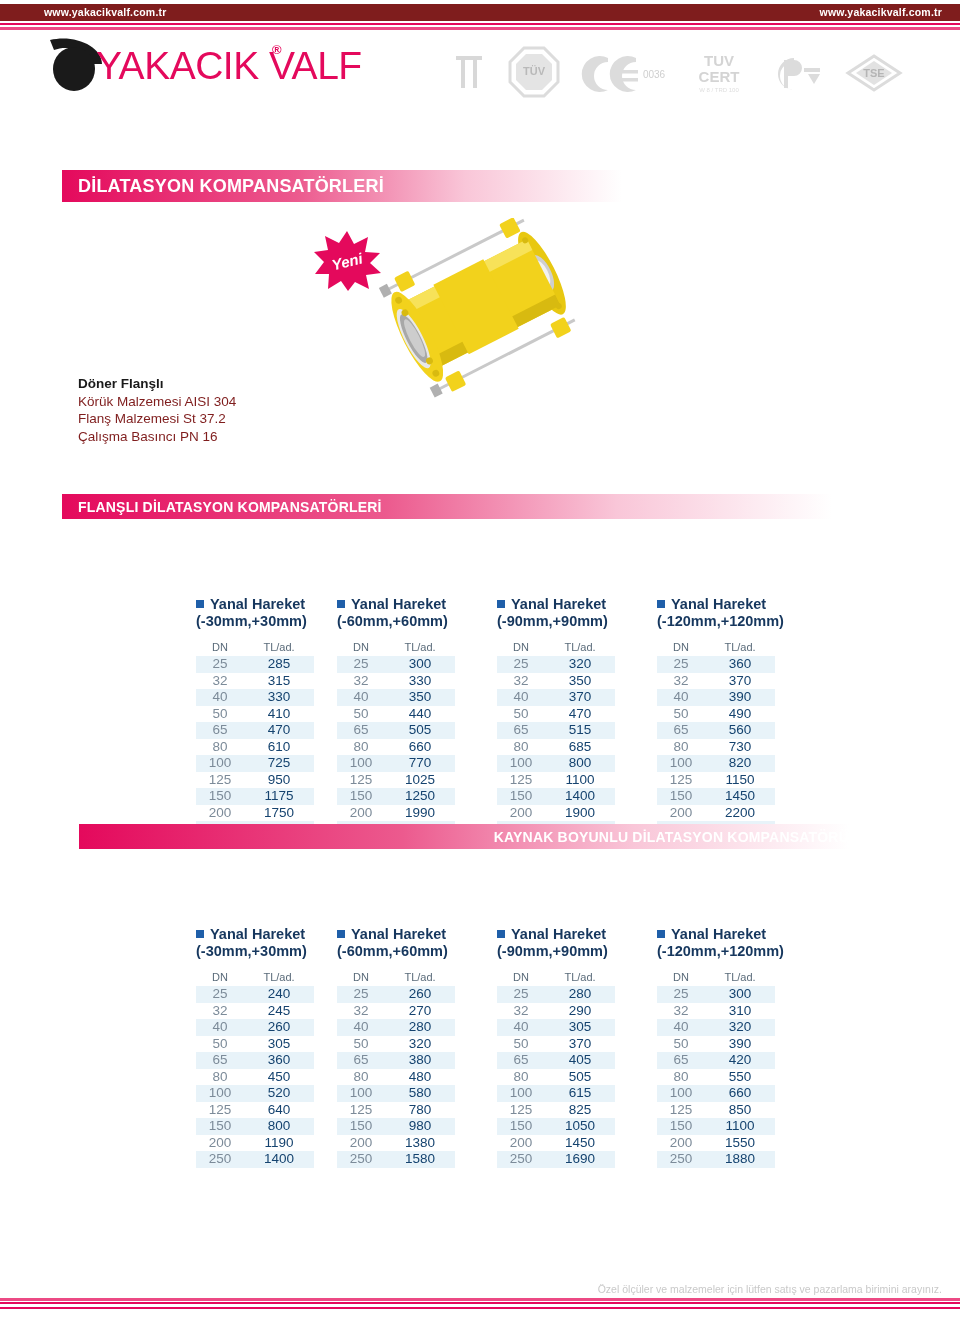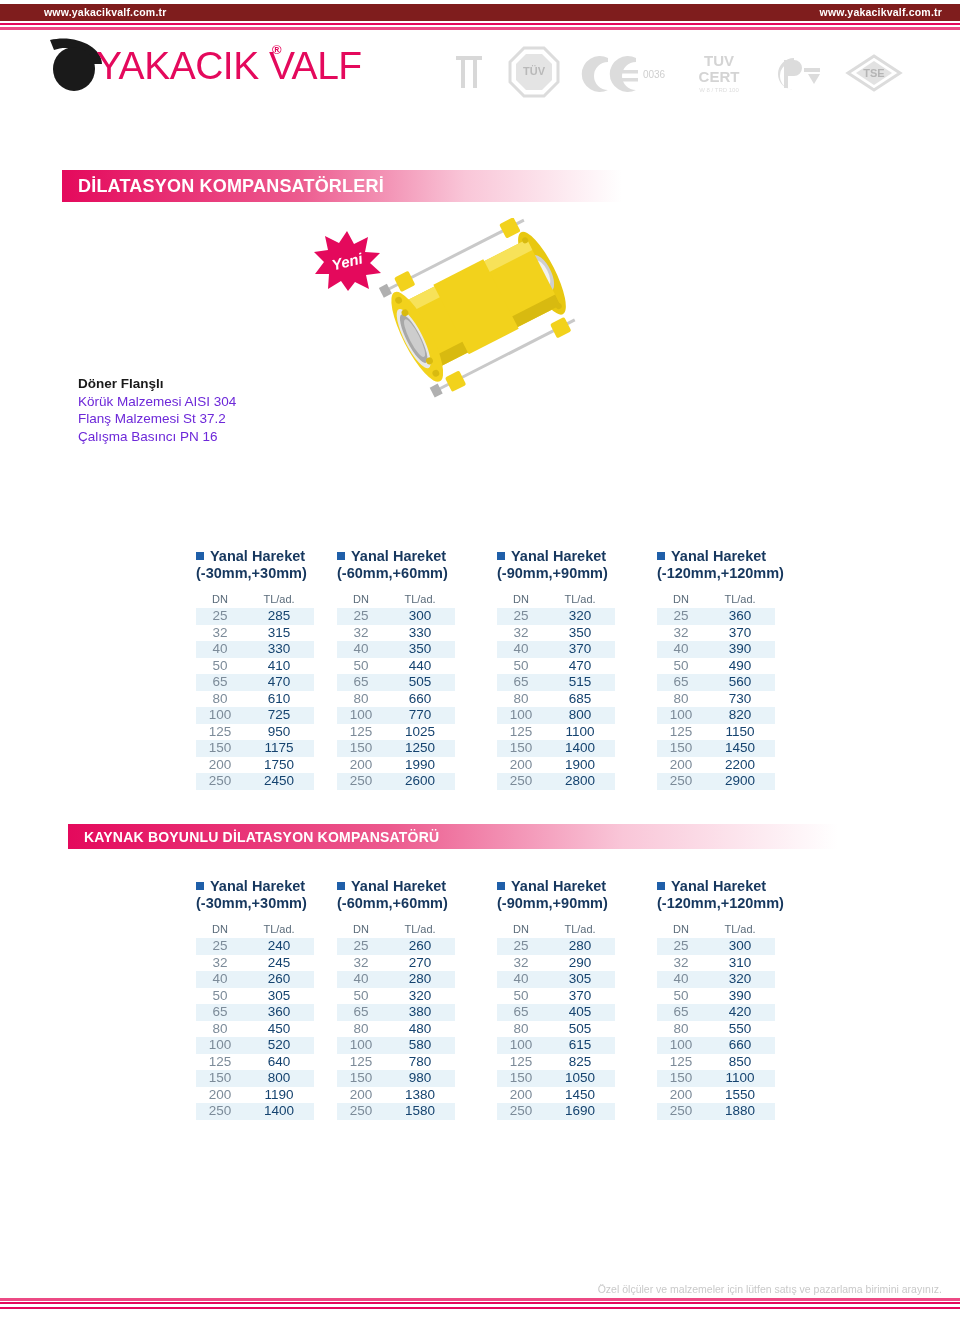--- a/index.html
+++ b/index.html
@@ -53,43 +53,43 @@
   .title-bar .t {
     color: #ffffff; font-weight: bold; letter-spacing: .2px;
     padding-left: 16px; white-space: nowrap;
   }
   .main-title-bar { position: absolute; left: 62px; top: 170px; width: 560px; height: 32px; }
   .main-title-bar .t { font-size: 18px; }
 
   .sub-bar { position: absolute; width: 770px; height: 25px; }
   .sub-bar .t { font-size: 14px; }
   #sec1-bar { left: 62px; top: 494px; }
-  #sec2-bar { left: 68px; top: 824px; }
+  #sec2-bar { left: 79px; top: 824px; justify-content: flex-end; }
 
   
   .product { position: absolute; left: 300px; top: 218px; width: 320px; height: 195px; }
 
   
   .yeni-badge { position: absolute; left: 313px; top: 230px; width: 68px; height: 62px; }
   .yeni-badge .txt {
     position: absolute; left: 0; top: 0; width: 68px; height: 62px;
     display: flex; align-items: center; justify-content: center;
     color: #ffffff; font-size: 15px; font-weight: bold; font-style: italic;
     transform: rotate(-14deg);
   }
 
   
   .specs { position: absolute; left: 78px; top: 375px; width: 300px; }
-  .specs .line { font-size: 13.5px; color: #6d28d9; line-height: 17.5px; white-space: nowrap; }
+  .specs .line { font-size: 13.5px; color: #7f1d1d; line-height: 17.5px; white-space: nowrap; }
   .specs .line.head { font-weight: bold; color: #1a1a1a; }
 
   
   .tgroup { position: absolute; width: 150px; }
   .tgroup .hdr { height: 40px; }
-  .tgroup .hdr .l1 { display: flex; align-items: center; white-space: nowrap; }
+  .tgroup .hdr .l1 { display: flex; align-items: center; white-space: nowrap; margin-top: 48px; }
   .tgroup .bullet {
     display: inline-block; width: 8px; height: 8px;
     background: #1f5fa9; margin-right: 6px; flex: none;
   }
   .tgroup .hname { font-size: 14.5px; font-weight: bold; color: #16375e; }
   .tgroup .hrange {
     font-size: 14.5px; font-weight: bold; color: #16375e;
     white-space: nowrap; margin-top: 1px;
   }
   table.price { border-collapse: collapse; width: 118px; margin-top: 5px; }
@@ -252,20 +252,23 @@
     <span class="txt">Yeni</span>
   </div>
 
   <div class="specs">
     <div class="line head">Döner Flanşlı</div>
     <div class="line">Körük Malzemesi AISI 304</div>
     <div class="line">Flanş Malzemesi St 37.2</div>
     <div class="line">Çalışma Basıncı PN 16</div>
   </div>
 
+  <div class="title-bar sub-bar" id="sec1-bar">
+    <span class="t">FLANŞLI DİLATASYON KOMPANSATÖRLERİ</span>
+  </div>
 
   <div class="tgroup g1 sec1-row">
     <div class="hdr">
       <div class="l1">
           <span class="bullet"></span>
           <span class="hname">Yanal Hareket</span>
         </div>
       <div class="hrange">(-30mm,+30mm)</div>
     </div>
     <table class="price">

